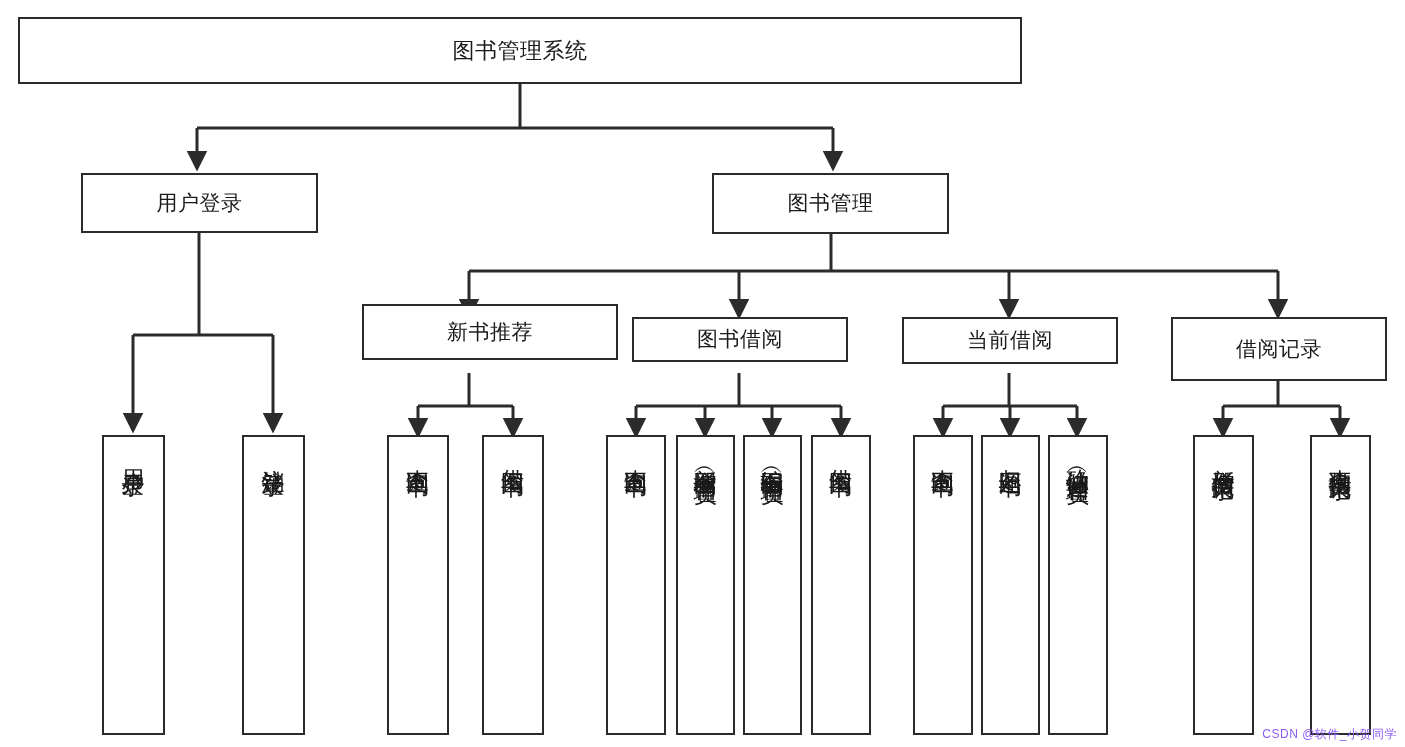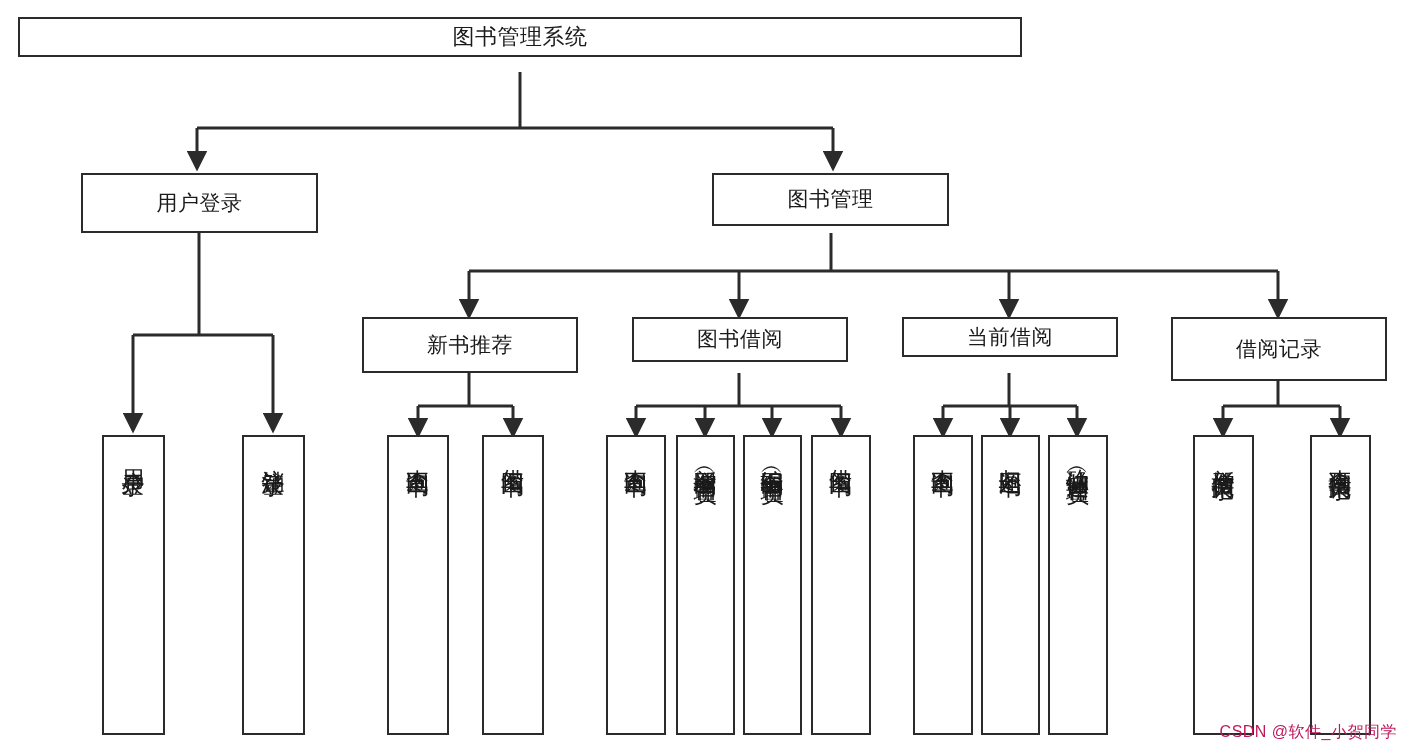--- a/index.html
+++ b/index.html
@@ -58,22 +58,22 @@
     text-orientation: upright;
     font-size: 23px;
     line-height: 1.05;
     letter-spacing: 2px;
     white-space: nowrap;
   }
   #watermark {
     position: absolute;
     right: 8px;
     bottom: 4px;
-    font-size: 16px;
-    color: #be185d;
+    font-size: 12px;
+    color: #8b5cf6;
     z-index: 5;
     white-space: nowrap;
     letter-spacing: 0.5px;
   }
 </style>
 </head>
 <body>
 
 <div id="canvas">
 
@@ -120,41 +120,41 @@
       <path d="M 1010 406 L 1010 435" marker-end="url(#arrow)"></path>
       <path d="M 1077 406 L 1077 435" marker-end="url(#arrow)"></path>
 
       <path d="M 1278 373 L 1278 406"></path>
       <path d="M 1223 406 L 1340 406"></path>
       <path d="M 1223 406 L 1223 435" marker-end="url(#arrow)"></path>
       <path d="M 1340 406 L 1340 435" marker-end="url(#arrow)"></path>
     </g>
   </svg>
 
-  <div class="node h-node" id="node-root" style="left:18px; top:17px; width:1004px; height:40px;">
+  <div class="node h-node" id="node-root" style="left:18px; top:17px; width:1004px; height:67px;">
     <span class="node-label">图书管理系统</span>
   </div>
 
   <div class="node h-node" style="left:81px; top:173px; width:237px; height:60px;">
     <span class="node-label">用户登录</span>
   </div>
 
-  <div class="node h-node" style="left:712px; top:173px; width:237px; height:53px;">
+  <div class="node h-node" style="left:712px; top:173px; width:237px; height:61px;">
     <span class="node-label">图书管理</span>
   </div>
 
-  <div class="node h-node" style="left:362px; top:317px; width:216px; height:56px;">
+  <div class="node h-node" style="left:362px; top:304px; width:256px; height:56px;">
     <span class="node-label">新书推荐</span>
   </div>
 
   <div class="node h-node" style="left:632px; top:317px; width:216px; height:45px;">
     <span class="node-label">图书借阅</span>
   </div>
 
-  <div class="node h-node" style="left:902px; top:317px; width:216px; height:40px;">
+  <div class="node h-node" style="left:902px; top:317px; width:216px; height:47px;">
     <span class="node-label">当前借阅</span>
   </div>
 
   <div class="node h-node" style="left:1171px; top:317px; width:216px; height:64px;">
     <span class="node-label">借阅记录</span>
   </div>
 
   <div class="node v-node" style="left:102px; top:435px; width:63px; height:300px;">
     <span class="node-label">用户登录</span>
   </div>

